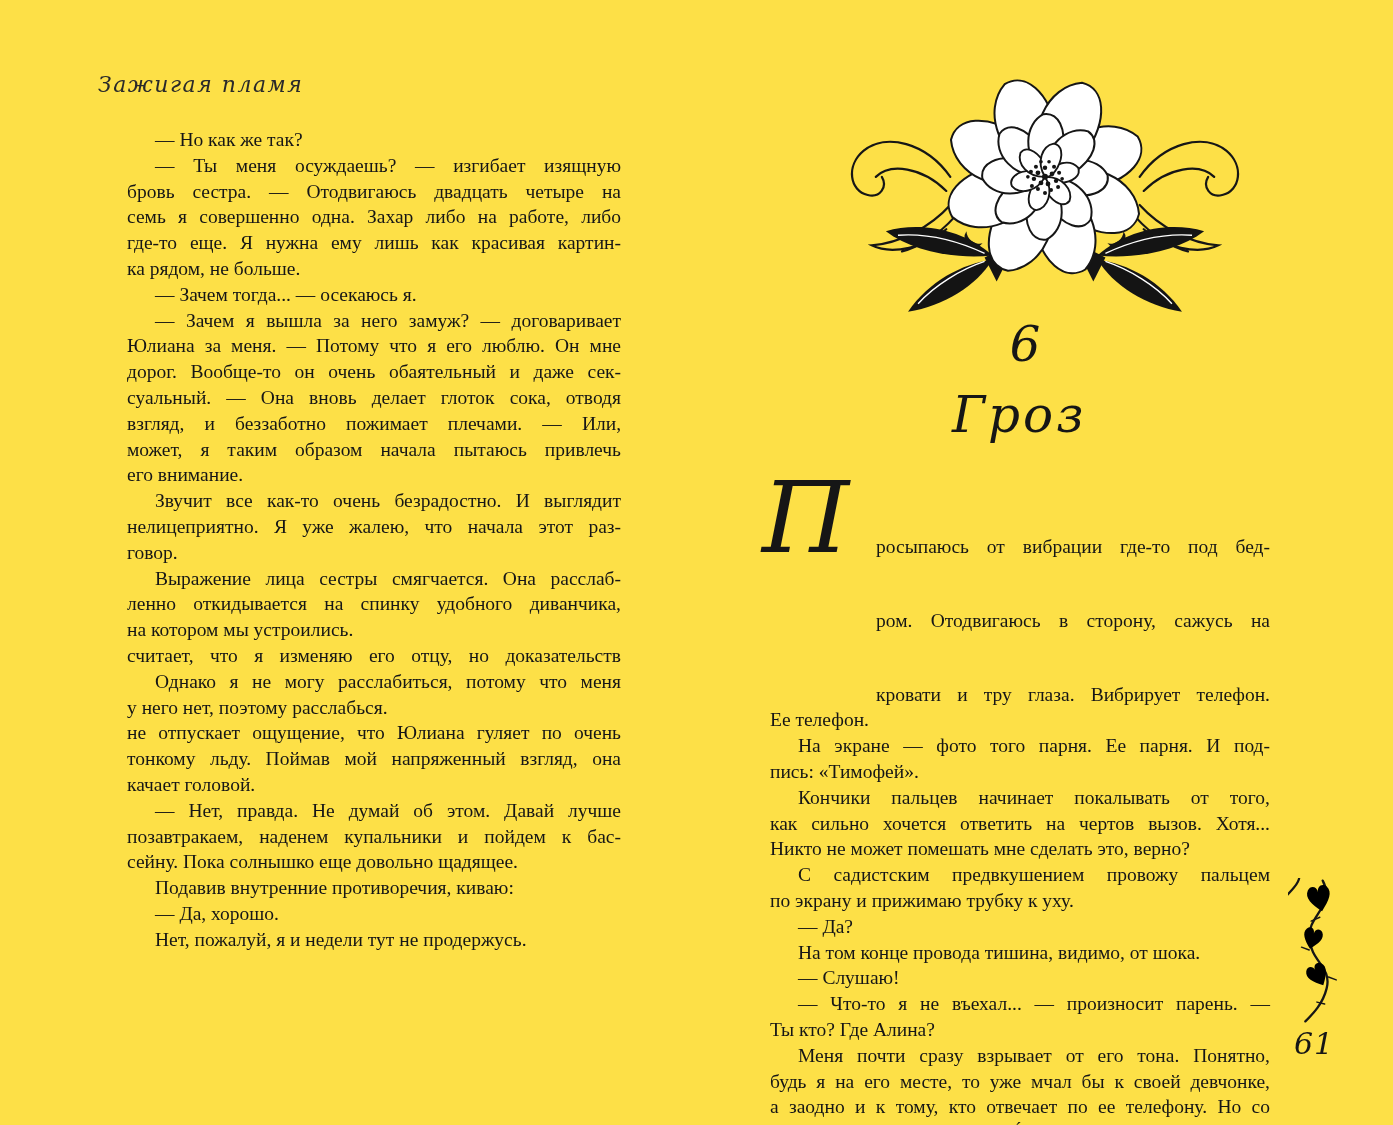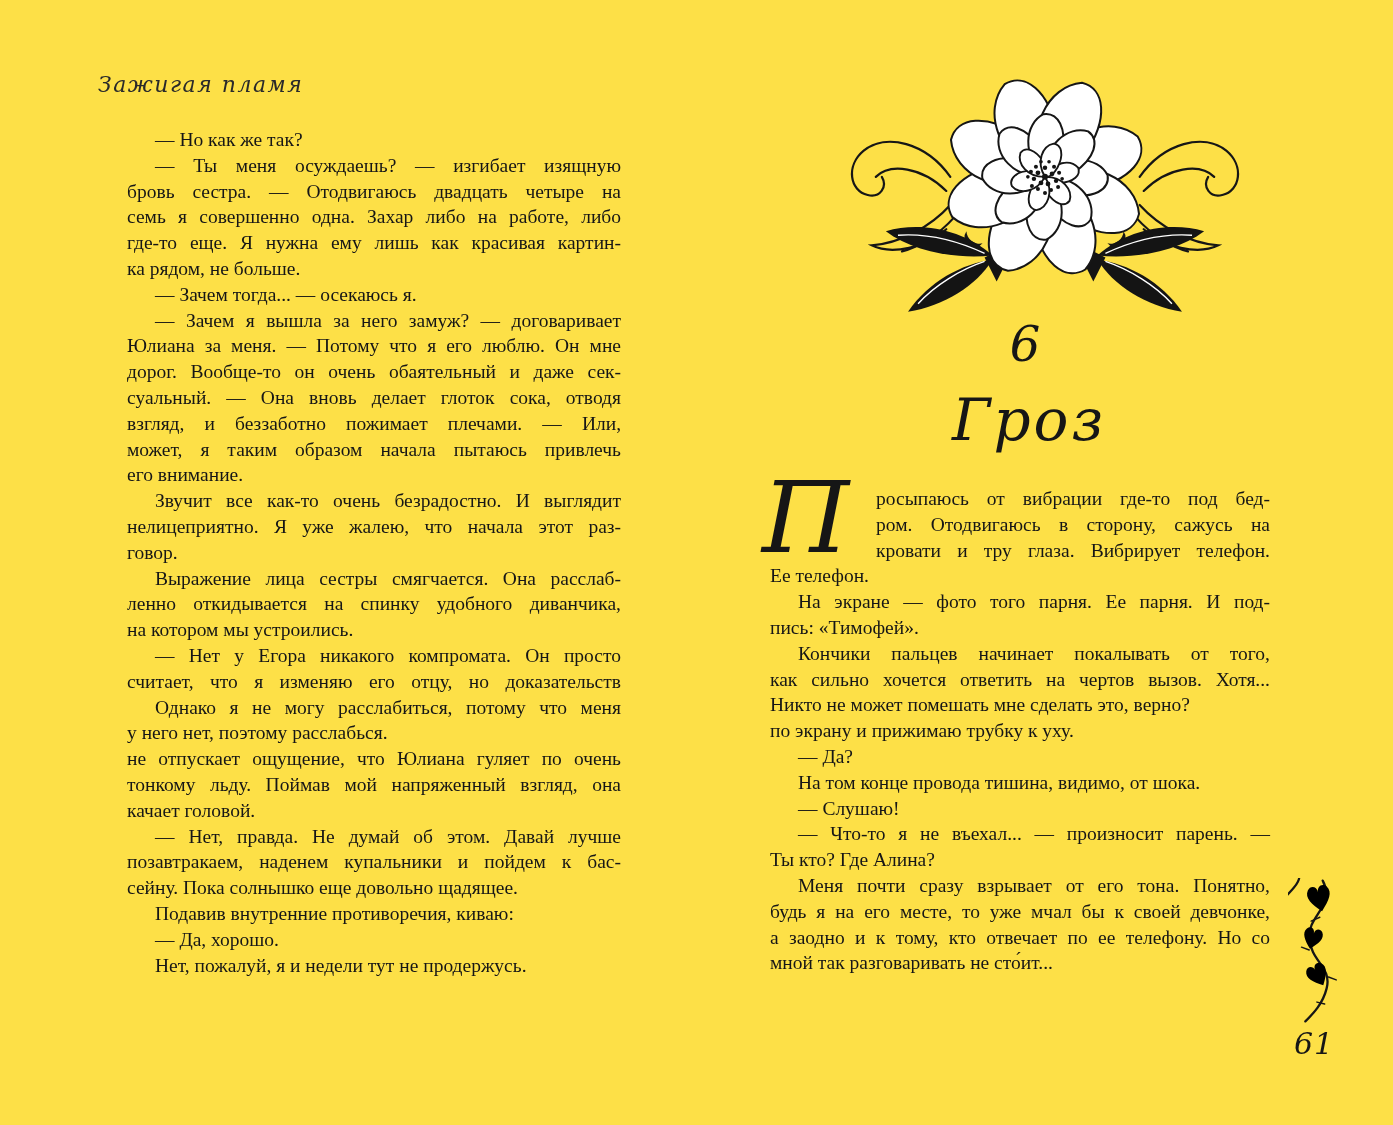--- a/index.html
+++ b/index.html
@@ -10,35 +10,35 @@
   
   .running-head{
     position:absolute;left:98px;top:72px;font-size:22px;font-style:italic;
     font-family:"DejaVu Serif", serif;letter-spacing:1.5px;color:#2a2a2a;
   }
   .chapter-number{
     position:absolute;left:995px;top:316px;width:60px;text-align:center;
     font-size:48px;font-style:italic;font-family:"DejaVu Serif", serif;
   }
   .chapter-title{
-    position:absolute;left:952px;top:386px;font-size:58px;font-style:italic;
+    position:absolute;left:952px;top:386px;font-size:50px;font-style:italic;
     font-family:"DejaVu Serif", serif;letter-spacing:3px;
   }
   .page-number{
     position:absolute;left:1294px;top:1026px;font-size:30px;font-style:italic;
     font-family:"DejaVu Serif", serif;letter-spacing:1px;
   }
   
   .text-block{position:absolute;font-size:19.5px;line-height:25.8px;}
   .text-left{left:127px;top:127px;width:494px;}
   .text-right{left:770px;top:486px;width:500px;}
   .line{text-align:left;}
   .line.just{text-align:justify;text-align-last:justify;}
   .line.ind{text-indent:28px;}
-  .line.dc{margin-left:106px;}
+  .line.dc{margin-left:106px;margin-top:48px;}
   .dropcap{
     position:absolute;left:762px;top:468px;font-size:100px;line-height:100px;
     font-style:italic;font-family:"DejaVu Serif", serif;
   }
   .ornament{position:absolute;}
   .flower{left:833px;top:58px;width:424px;height:282px;}
   .vine{left:1288px;top:878px;width:54px;height:146px;}
 </style>
 </head>
 <body>
@@ -61,21 +61,20 @@
         <div class="line just">суальный. — Она вновь делает глоток сока, отводя</div>
         <div class="line just">взгляд, и беззаботно пожимает плечами. — Или,</div>
         <div class="line just">может, я таким образом начала пытаюсь привлечь</div>
         <div class="line">его внимание.</div>
         <div class="line just ind">Звучит все как-то очень безрадостно. И выглядит</div>
         <div class="line just">нелицеприятно. Я уже жалею, что начала этот раз-</div>
         <div class="line">говор.</div>
         <div class="line just ind">Выражение лица сестры смягчается. Она расслаб-</div>
         <div class="line just">ленно откидывается на спинку удобного диванчика,</div>
         <div class="line">на котором мы устроились.</div>
-        <div class="line just ind">— Нет у Егора никакого компромата. Он просто</div>
         <div class="line just">считает, что я изменяю его отцу, но доказательств</div>
         <div class="line just ind">Однако я не могу расслабиться, потому что меня</div>
         <div class="line">у него нет, поэтому расслабься.</div>
         <div class="line just">не отпускает ощущение, что Юлиана гуляет по очень</div>
         <div class="line just">тонкому льду. Поймав мой напряженный взгляд, она</div>
         <div class="line">качает головой.</div>
         <div class="line just ind">— Нет, правда. Не думай об этом. Давай лучше</div>
         <div class="line just">позавтракаем, наденем купальники и пойдем к бас-</div>
         <div class="line">сейну. Пока солнышко еще довольно щадящее.</div>
         <div class="line ind">Подавив внутренние противоречия, киваю:</div>
@@ -172,20 +171,21 @@
     <div class="text-block text-right" id="right-lines">
         <div class="line just dc">росыпаюсь от вибрации где-то под бед-</div>
         <div class="line just dc">ром. Отодвигаюсь в сторону, сажусь на</div>
         <div class="line just dc">кровати и тру глаза. Вибрирует телефон.</div>
         <div class="line">Ее телефон.</div>
         <div class="line just ind">На экране — фото того парня. Ее парня. И под-</div>
         <div class="line">пись: «Тимофей».</div>
         <div class="line just ind">Кончики пальцев начинает покалывать от того,</div>
         <div class="line just">как сильно хочется ответить на чертов вызов. Хотя...</div>
         <div class="line">Никто не может помешать мне сделать это, верно?</div>
+        <div class="line just ind">С садистским предвкушением провожу пальцем</div>
         <div class="line">по экрану и прижимаю трубку к уху.</div>
         <div class="line ind">— Да?</div>
         <div class="line ind">На том конце провода тишина, видимо, от шока.</div>
         <div class="line ind">— Слушаю!</div>
         <div class="line just ind">— Что-то я не въехал... — произносит парень. —</div>
         <div class="line">Ты кто? Где Алина?</div>
         <div class="line just ind">Меня почти сразу взрывает от его тона. Понятно,</div>
         <div class="line just">будь я на его месте, то уже мчал бы к своей девчонке,</div>
         <div class="line just">а заодно и к тому, кто отвечает по ее телефону. Но со</div>
         <div class="line">мной так разговаривать не сто́ит...</div>

